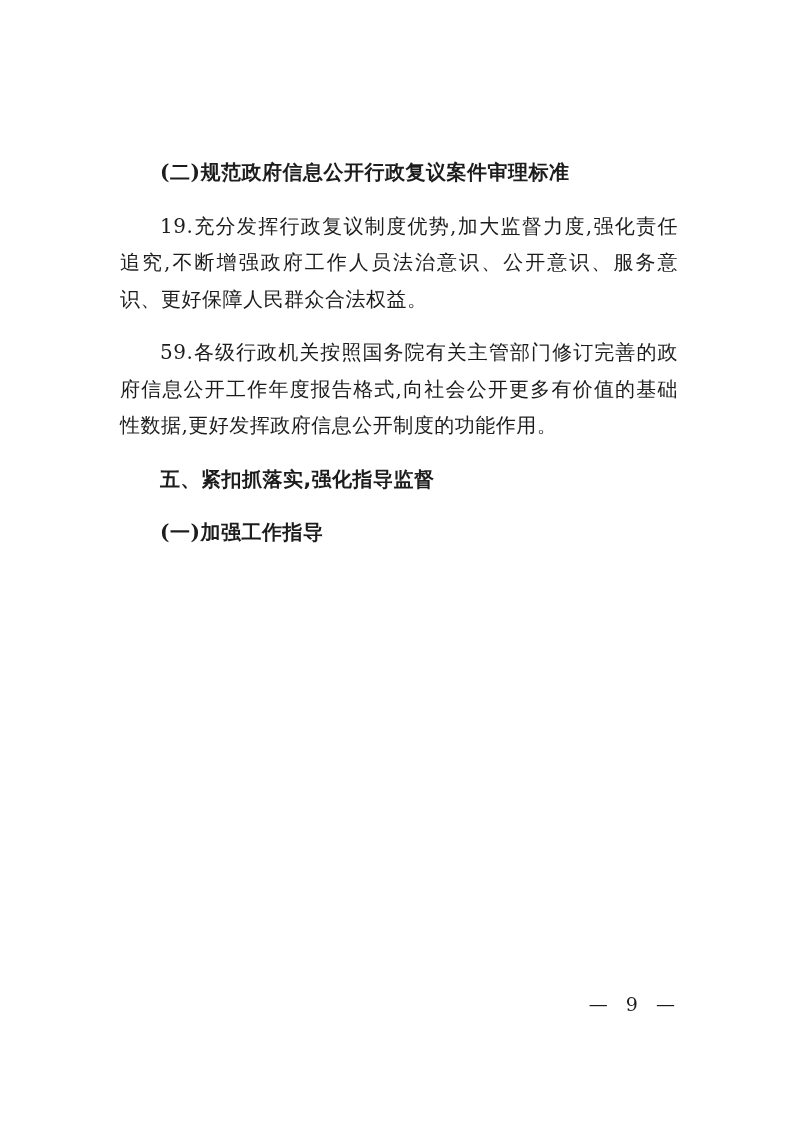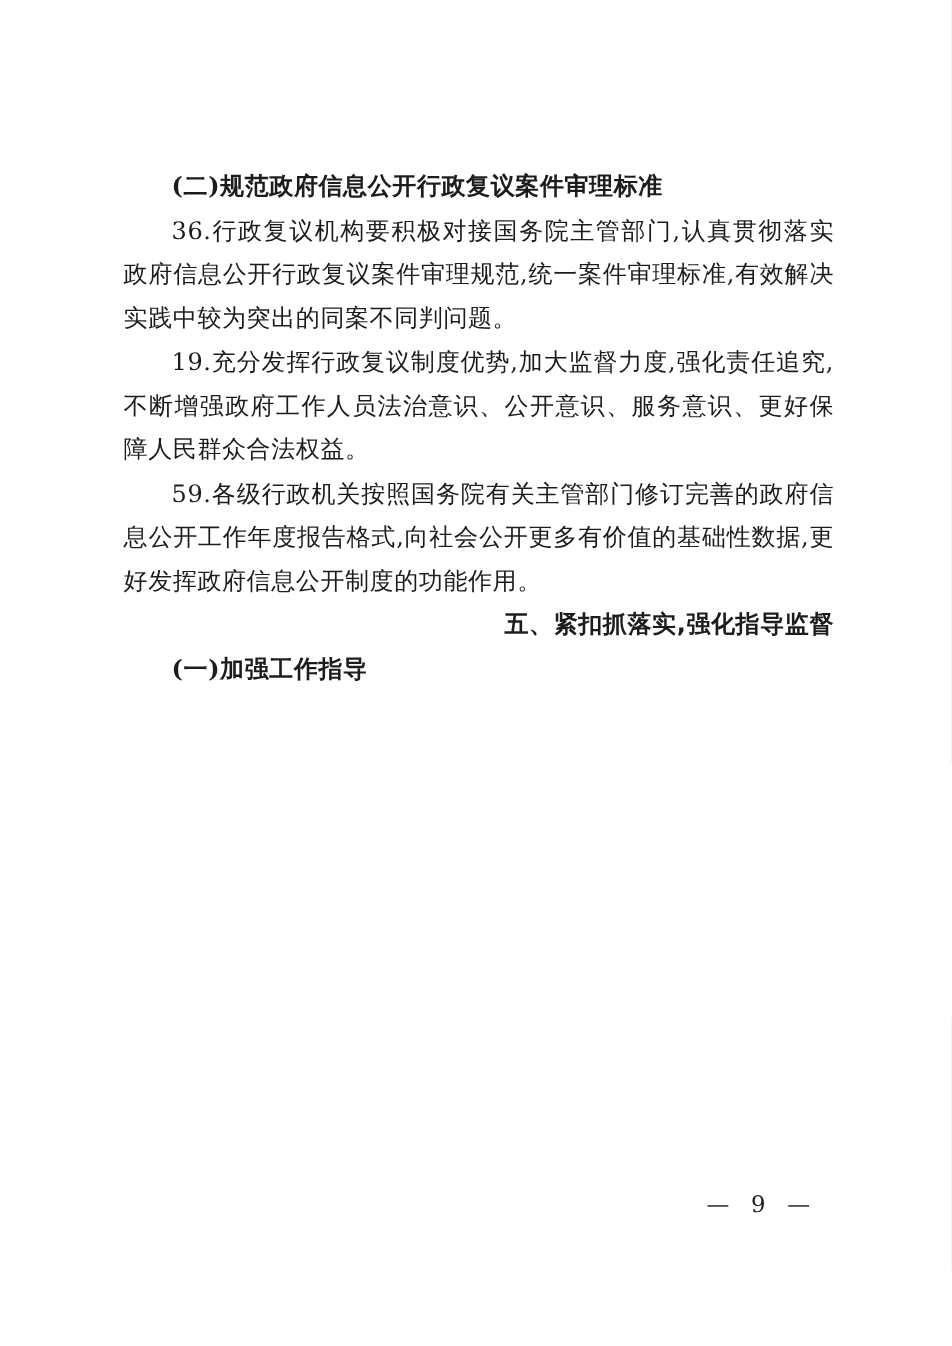--- a/index.html
+++ b/index.html
@@ -17,21 +17,21 @@
     color: #1c1c1c;
     font-family: "DejaVu Serif", "Liberation Serif", serif;
   }
   .content {
     position: absolute;
     left: 103px;
     top: 137px;
     width: 592px;
   }
   .block {
-    margin: 0;
+    margin: 17px;
     font-size: 20px;
     line-height: 36.5px;
     letter-spacing: 0.5px;
   }
   .para {
     text-indent: 2em;
     text-align: justify;
     text-align-last: left;
     font-family: "DejaVu Serif", "Liberation Serif", serif;
     font-weight: 400;
@@ -39,39 +39,37 @@
   .sub {
     text-indent: 2em;
     font-family: "DejaVu Serif", "Liberation Serif", serif;
     font-weight: 600;
   }
   .head {
     text-indent: 2em;
     font-family: "DejaVu Sans", "Liberation Sans", sans-serif;
     font-weight: 700;
     font-size: 20px;
-    text-align: right;
   }
   .footer {
     position: absolute;
     top: 990px;
     right: 112px;
     font-size: 19px;
     line-height: 28px;
     letter-spacing: 6px;
     font-family: "DejaVu Serif", "Liberation Serif", serif;
     color: #1c1c1c;
   }
 </style>
 </head>
 <body>
 
 <div class="page">
   <div class="content">
     <p class="block sub">(二)规范政府信息公开行政复议案件审理标准</p>
-    <p class="block para">36.行政复议机构要积极对接国务院主管部门,认真贯彻落实政府信息公开行政复议案件审理规范,统一案件审理标准,有效解决实践中较为突出的同案不同判问题。</p>
     <p class="block para">19.充分发挥行政复议制度优势,加大监督力度,强化责任追究,不断增强政府工作人员法治意识、公开意识、服务意识、更好保障人民群众合法权益。</p>
     <p class="block para">59.各级行政机关按照国务院有关主管部门修订完善的政府信息公开工作年度报告格式,向社会公开更多有价值的基础性数据,更好发挥政府信息公开制度的功能作用。</p>
     <p class="block head">五、紧扣抓落实,强化指导监督</p>
     <p class="block sub">(一)加强工作指导</p>
   </div>
   <div class="footer">— 9 —</div>
 </div>
 
 </body></html>

